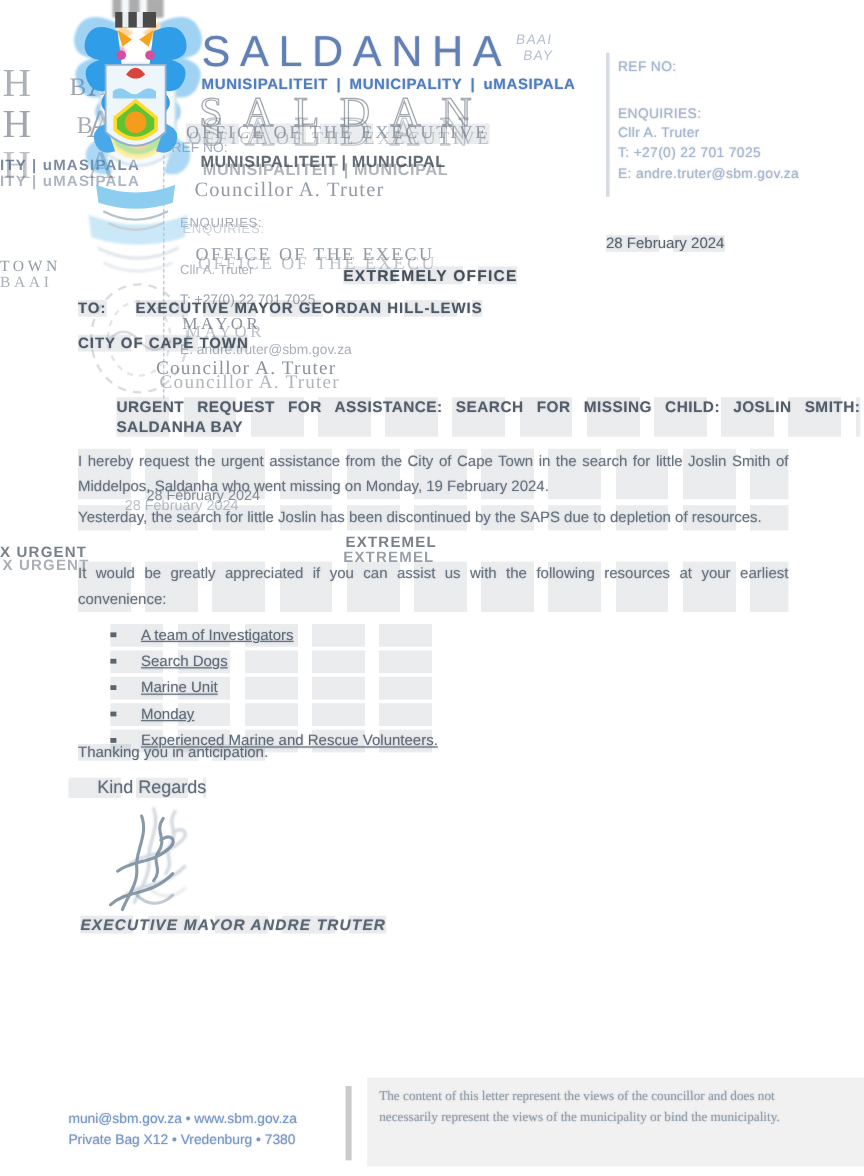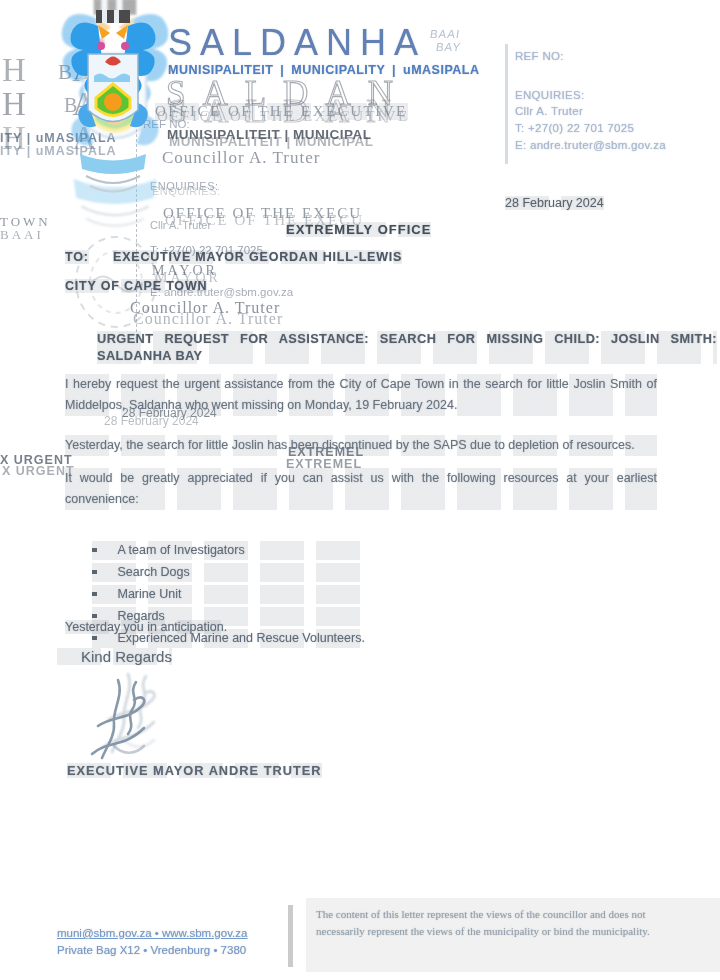--- a/index.html
+++ b/index.html
@@ -129,48 +129,48 @@
   <div class="abs fuzzy boxes" style="left:286px;top:222px;font-size:13px;font-weight:bold;letter-spacing:1px;color:#454f59;">EXTREMELY OFFICE</div>
 
   <div class="abs dark fuzzy boxes" style="left:65px;top:250px;">TO:</div>
   <div class="abs dark fuzzy boxes" style="left:113px;top:250px;text-align:center;">EXECUTIVE MAYOR GEORDAN HILL-LEWIS</div>
   <div class="abs dark fuzzy boxes" style="left:65px;top:279px;">CITY OF CAPE TOWN</div>
 
   <div class="abs fuzzy boxes" style="left:65px;top:331px;width:620px;font-size:12.8px;font-weight:600;letter-spacing:.4px;
               line-height:16.5px;text-align:justify;color:#535e6a;margin-left:32px;">URGENT REQUEST FOR ASSISTANCE: SEARCH FOR MISSING CHILD: JOSLIN SMITH: SALDANHA BAY</div>
 
   <div class="abs para fuzzy boxes" style="left:65px;top:374px;">I hereby request the urgent assistance from the City of Cape Town in the search for little Joslin Smith of Middelpos, Saldanha who went missing on Monday, 19 February 2024.</div>
-  <div class="abs para fuzzy boxes" style="left:65px;top:435px;">Yesterday, the search for little Joslin has been discontinued by the SAPS due to depletion of resources.</div>
+  <div class="abs para fuzzy boxes" style="left:65px;top:421px;">Yesterday, the search for little Joslin has been discontinued by the SAPS due to depletion of resources.</div>
   <div class="abs para fuzzy boxes" style="left:65px;top:468px;">It would be greatly appreciated if you can assist us with the following resources at your earliest convenience:</div>
 
-  <div class="abs" style="left:92px;top:541px;">
+  <div class="abs" style="left:92px;top:520px;text-decoration:underline;">
     <div class="bullet-row fuzzy boxes"><span class="sq"></span><span>A team of Investigators</span></div>
     <div class="bullet-row fuzzy boxes"><span class="sq"></span><span>Search Dogs</span></div>
     <div class="bullet-row fuzzy boxes"><span class="sq"></span><span>Marine Unit</span></div>
-    <div class="bullet-row fuzzy boxes"><span class="sq"></span><span>Regards</span></div>
+    <div class="bullet-row fuzzy boxes"><span class="sq"></span><span>Monday</span></div>
     <div class="bullet-row fuzzy boxes"><span class="sq"></span><span>Experienced Marine and Rescue Volunteers.</span></div>
   </div>
 
-  <div class="abs fuzzy boxes" style="left:65px;top:620px;font-size:12.5px;color:#5f6b78;">Yesterday you in anticipation.</div>
+  <div class="abs fuzzy boxes" style="left:65px;top:620px;font-size:12.5px;color:#5f6b78;">Thanking you in anticipation.</div>
   <div class="abs fuzzy boxes" style="left:57px;top:648px;font-size:15px;color:#5f6b78;padding-left:24px;">Kind Regards</div>
 
   <svg class="g" style="left:94px;top:670px;opacity:.4;filter:blur(1px);" width="92" height="86" viewBox="0 0 92 86">
     <use href="#sig"></use>
   </svg>
   <svg class="abs" style="left:84px;top:676px;" width="92" height="86" viewBox="0 0 92 86">
     <g id="sig" fill="none" stroke="#74889c" stroke-width="2.6" stroke-linecap="round" opacity=".85">
       <path d="M34 4 C40 20 28 34 30 48 C31 60 22 72 18 82"></path>
       <path d="M52 6 C44 18 56 22 48 34 C42 42 52 48 44 58"></path>
       <path d="M14 50 C28 40 44 44 58 30 C64 24 58 18 50 24"></path>
       <path d="M8 78 C24 64 40 72 60 52"></path>
       <path d="M30 70 C40 80 52 78 60 70" opacity=".5"></path>
     </g>
   </svg>
 
-  <div class="abs fuzzy boxes" style="left:67px;top:763px;font-size:12.8px;font-weight:600;letter-spacing:1px;color:#5a6673;">EXECUTIVE MAYOR ANDRE TRUTER</div>
+  <div class="abs fuzzy boxes" style="left:67px;top:763px;font-size:12.8px;font-weight:600;letter-spacing:1px;color:#5a6673;font-style:italic;">EXECUTIVE MAYOR ANDRE TRUTER</div>
 
   <div class="abs" style="left:306px;top:898px;width:414px;height:74px;background:#f1f1f1;"></div>
-  <div class="abs foot-blue fuzzy" style="left:57px;top:925px;text-decoration:underline;">muni@sbm.gov.za  •  www.sbm.gov.za</div>
+  <div class="abs foot-blue fuzzy" style="left:57px;top:925px;">muni@sbm.gov.za  •  www.sbm.gov.za</div>
   <div class="abs foot-blue fuzzy" style="left:57px;top:942px;">Private Bag X12 • Vredenburg • 7380</div>
   <div class="abs" style="left:288px;top:905px;width:5px;height:62px;background:#cbcbcb;"></div>
   <div class="abs serif fuzzy" style="left:316px;top:906px;width:360px;font-size:11px;line-height:17px;color:#93a1ad;">The content of this letter represent the views of the councillor and does not necessarily represent the views of the municipality or bind the municipality.</div>
 
 </div>
 
 </body></html>

